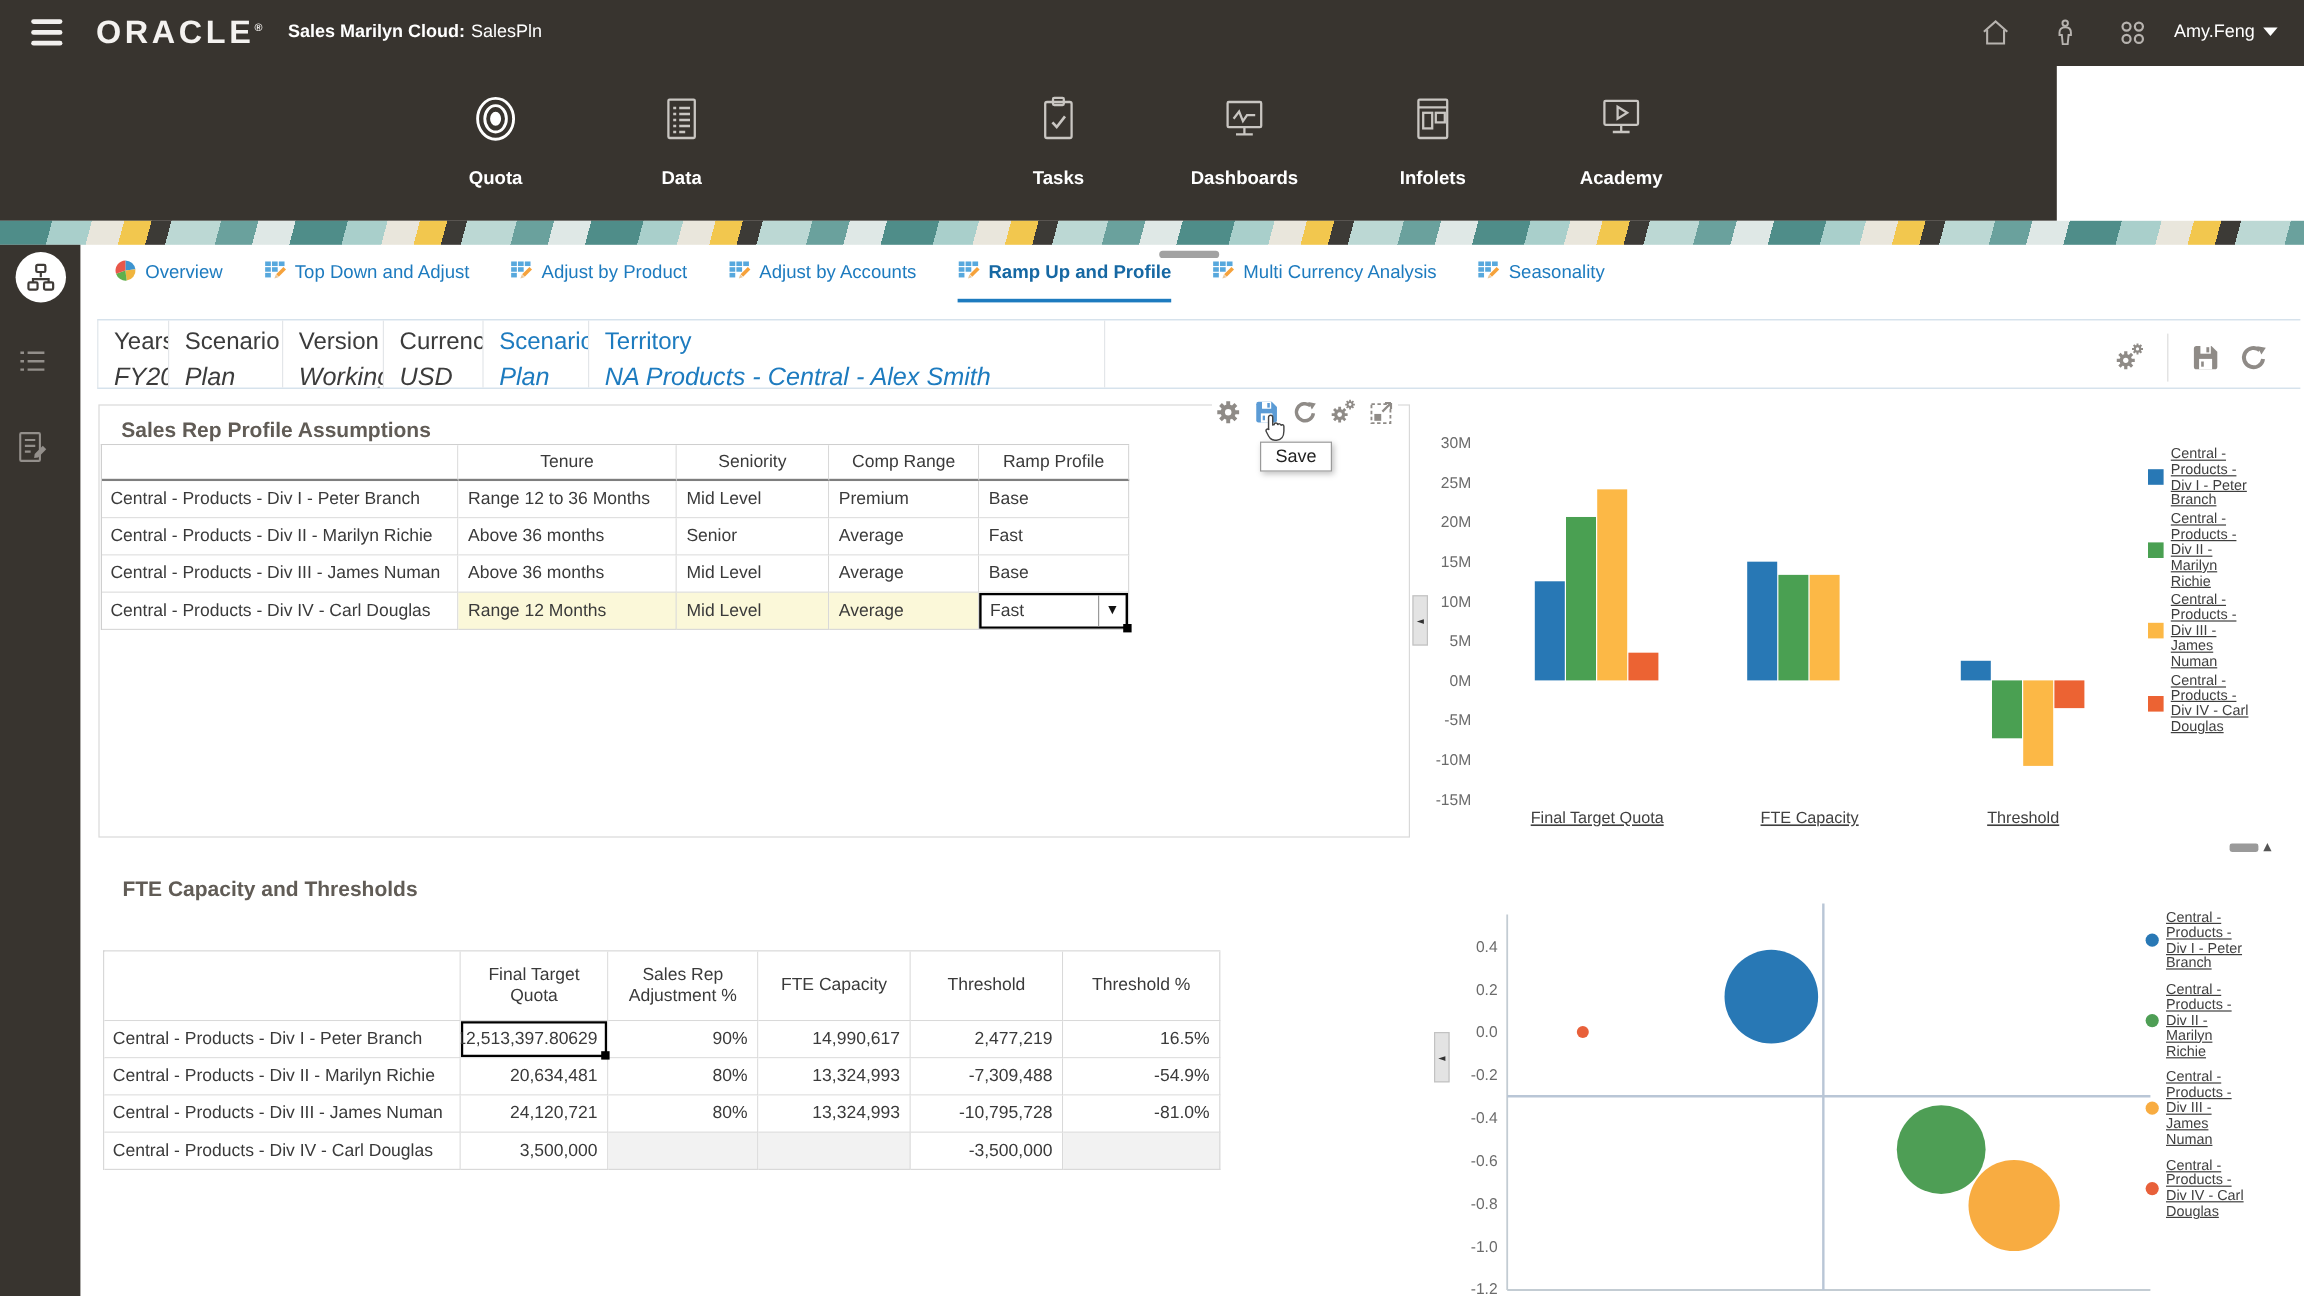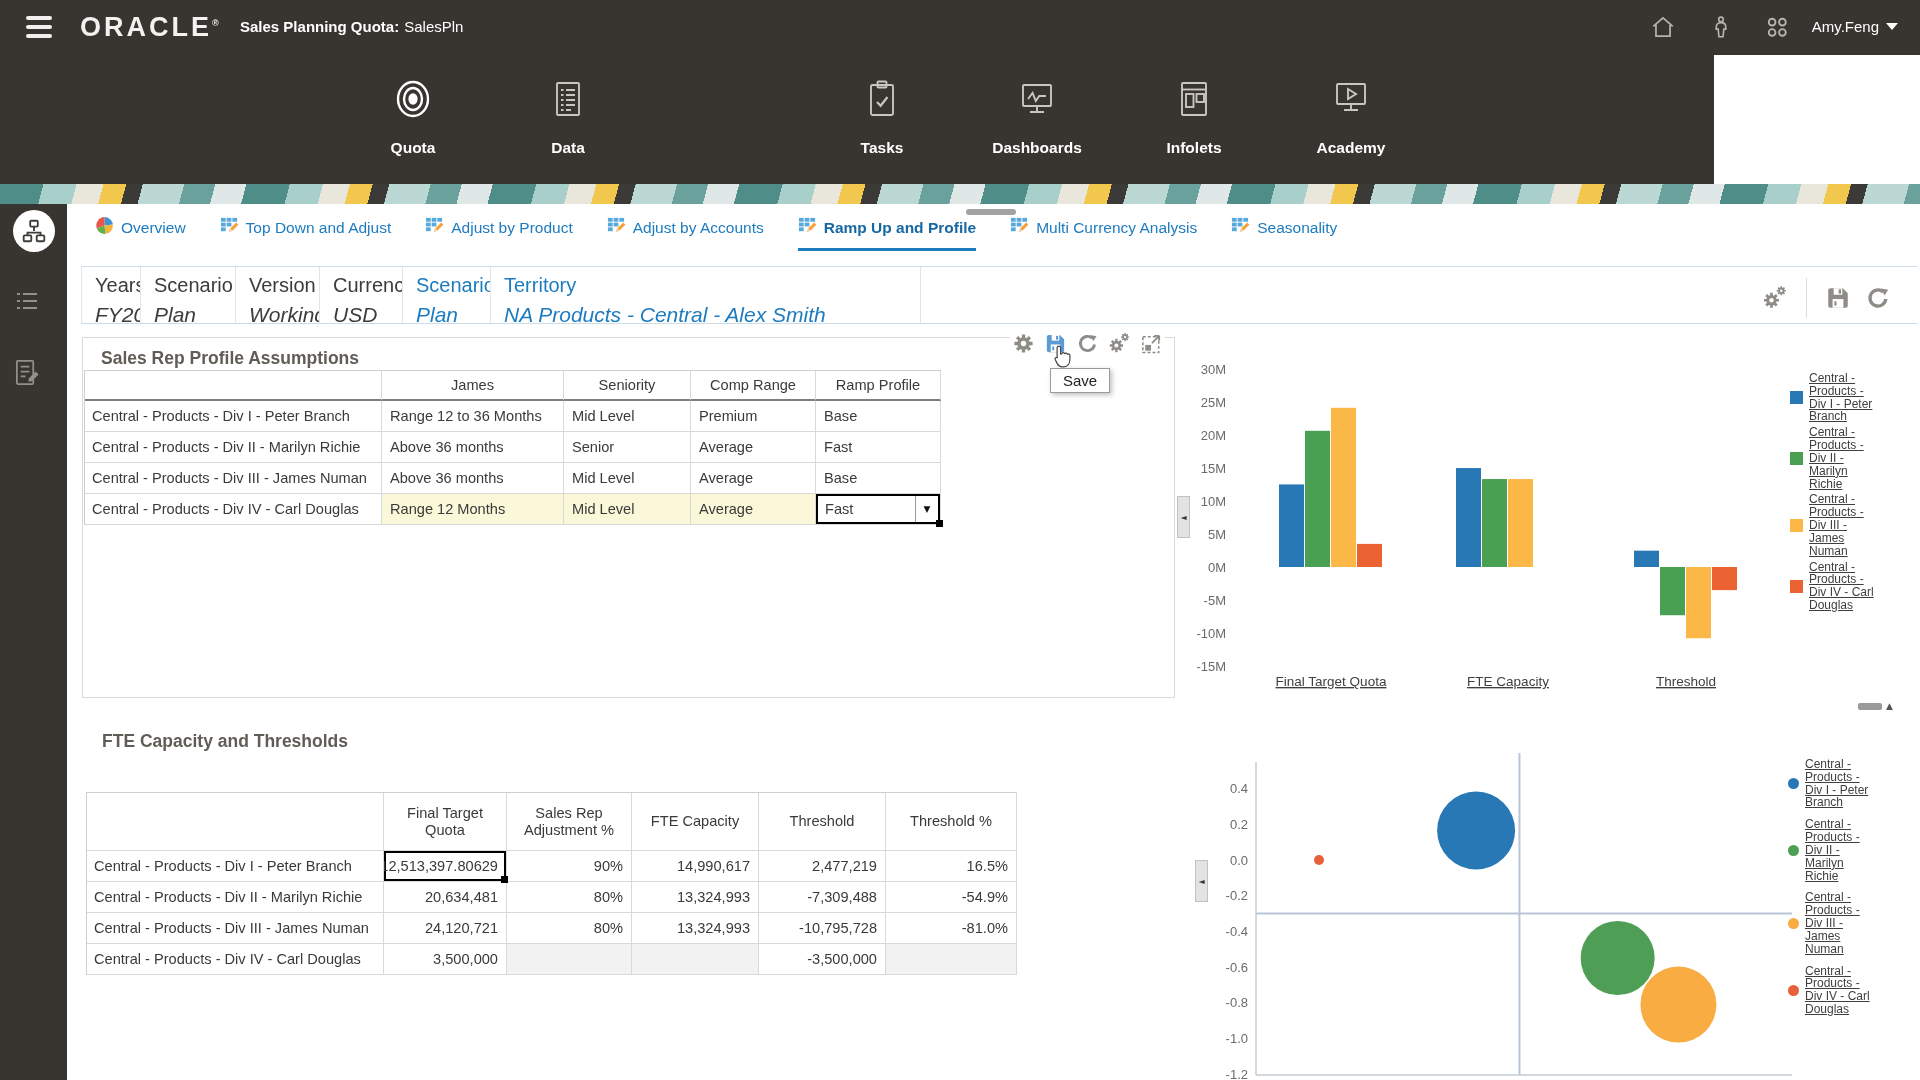--- a/index.html
+++ b/index.html
@@ -99,21 +99,21 @@
 </head>
 <body>
 
 <div id="topbar" class="abs"></div>
 <div id="hamburger" class="abs">
     <div></div>
     <div></div>
     <div></div>
   </div>
 <div id="logo" class="abs"><span>ORACLE</span><sup>®</sup></div>
-<div id="apptitle" class="abs"><b>Sales Planning Quota:</b><span>SalesPln</span></div>
+<div id="apptitle" class="abs"><b>Sales Marilyn Cloud:</b><span>SalesPln</span></div>
 <span class="abs topicon" style="left:1650px"><svg viewBox="0 0 24 24" fill="none" stroke="#b7b3af" stroke-width="1.6">
       <path d="M3 11.5 L12 3.5 L21 11.5"></path>
       <path d="M5.5 10 V20.5 H18.5 V10"></path>
     </svg></span>
 <span class="abs topicon" style="left:1708px"><svg viewBox="0 0 24 24" fill="none" stroke="#b7b3af" stroke-width="1.5">
       <circle cx="12" cy="5" r="2.1"></circle>
       <path d="M12 8 c-3.2 0-4.4 2-4.4 4.2 V14 h1.8 l.7 7 h3.8 l.7-7 h1.8 v-1.8 C16.4 10 15.2 8 12 8 z"></path>
     </svg></span>
 <span class="abs topicon" style="left:1764px"><svg viewBox="0 0 24 24" fill="none" stroke="#b7b3af" stroke-width="1.7">
       <circle cx="7.5" cy="7.5" r="3.1"></circle>
@@ -384,21 +384,21 @@
         <rect x="5.5" y="13.5" width="6" height="6" fill="#8f8b87" stroke="none"></rect>
         <path d="M12.5 11.5 L20 4 M20 4 h-5.2 M20 4 v5.2" stroke-width="1.9"></path>
       </svg></span>
   </div>
 <div id="savetip" class="abs">Save</div>
 <span id="handcur" class="abs"><svg viewBox="0 0 20 24">
       <path d="M5.5 13 V4.4 a1.6 1.6 0 0 1 3.2 0 V10.2 l1.1-.2 a1.35 1.35 0 0 1 2.7.35 1.3 1.3 0 0 1 2.55.4 1.2 1.2 0 0 1 2.25.5 V15 c0 4-2 7-5.5 7 h-1.4 c-2.4 0-3.9-1.2-4.9-3.2 l-1.7-3.3 c-.8-1.6.7-2.8 2.1-1.6 z" fill="#fff" stroke="#444" stroke-width="1.1"></path>
     </svg></span>
 <div id="tbl1" class="abs grid-tbl" style="grid-template-columns: 297px 182px 127px 125px 125px;">
     <div class="gcell ghead ghead-strong" style="height: 30px;"></div>
-    <div class="gcell ghead ghead-strong" style="height: 30px;">James</div>
+    <div class="gcell ghead ghead-strong" style="height: 30px;">Tenure</div>
     <div class="gcell ghead ghead-strong" style="height: 30px;">Seniority</div>
     <div class="gcell ghead ghead-strong" style="height: 30px;">Comp Range</div>
     <div class="gcell ghead ghead-strong" style="height: 30px;">Ramp Profile</div>
     <div class="gcell rowname" style="height: 31px;">Central - Products - Div I - Peter Branch</div>
     <div class="gcell" style="height: 31px;">Range 12 to 36 Months</div>
     <div class="gcell" style="height: 31px;">Mid Level</div>
     <div class="gcell" style="height: 31px;">Premium</div>
     <div class="gcell" style="height: 31px;">Base</div>
     <div class="gcell rowname" style="height: 31px;">Central - Products - Div II - Marilyn Richie</div>
     <div class="gcell" style="height: 31px;">Above 36 months</div>

